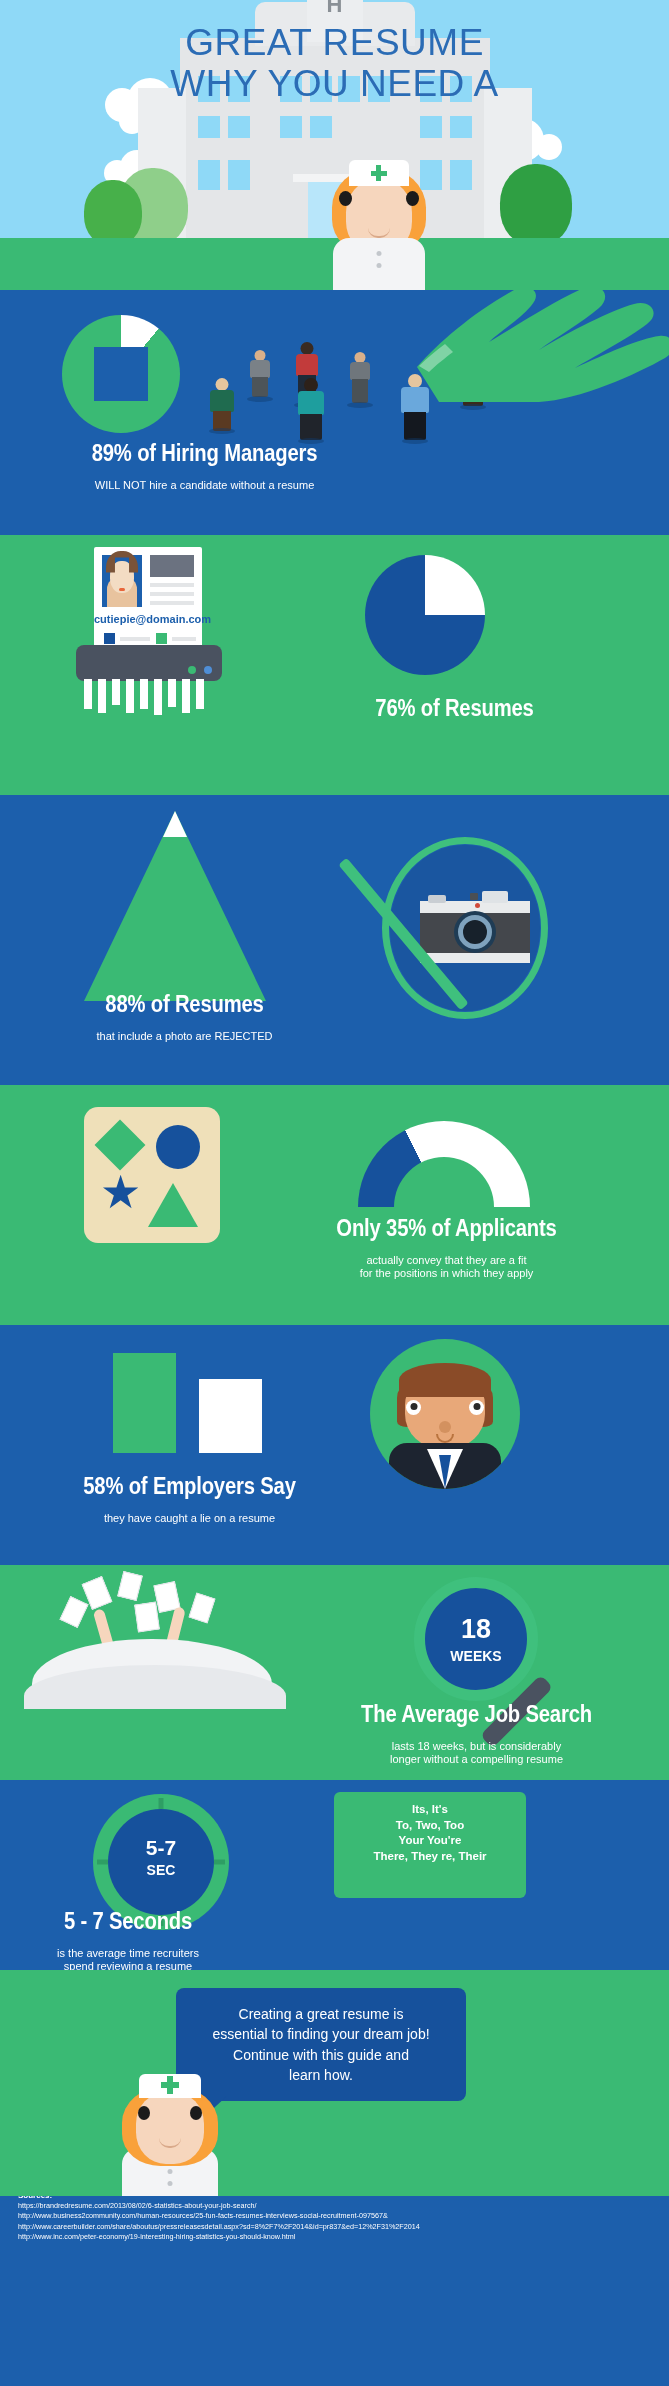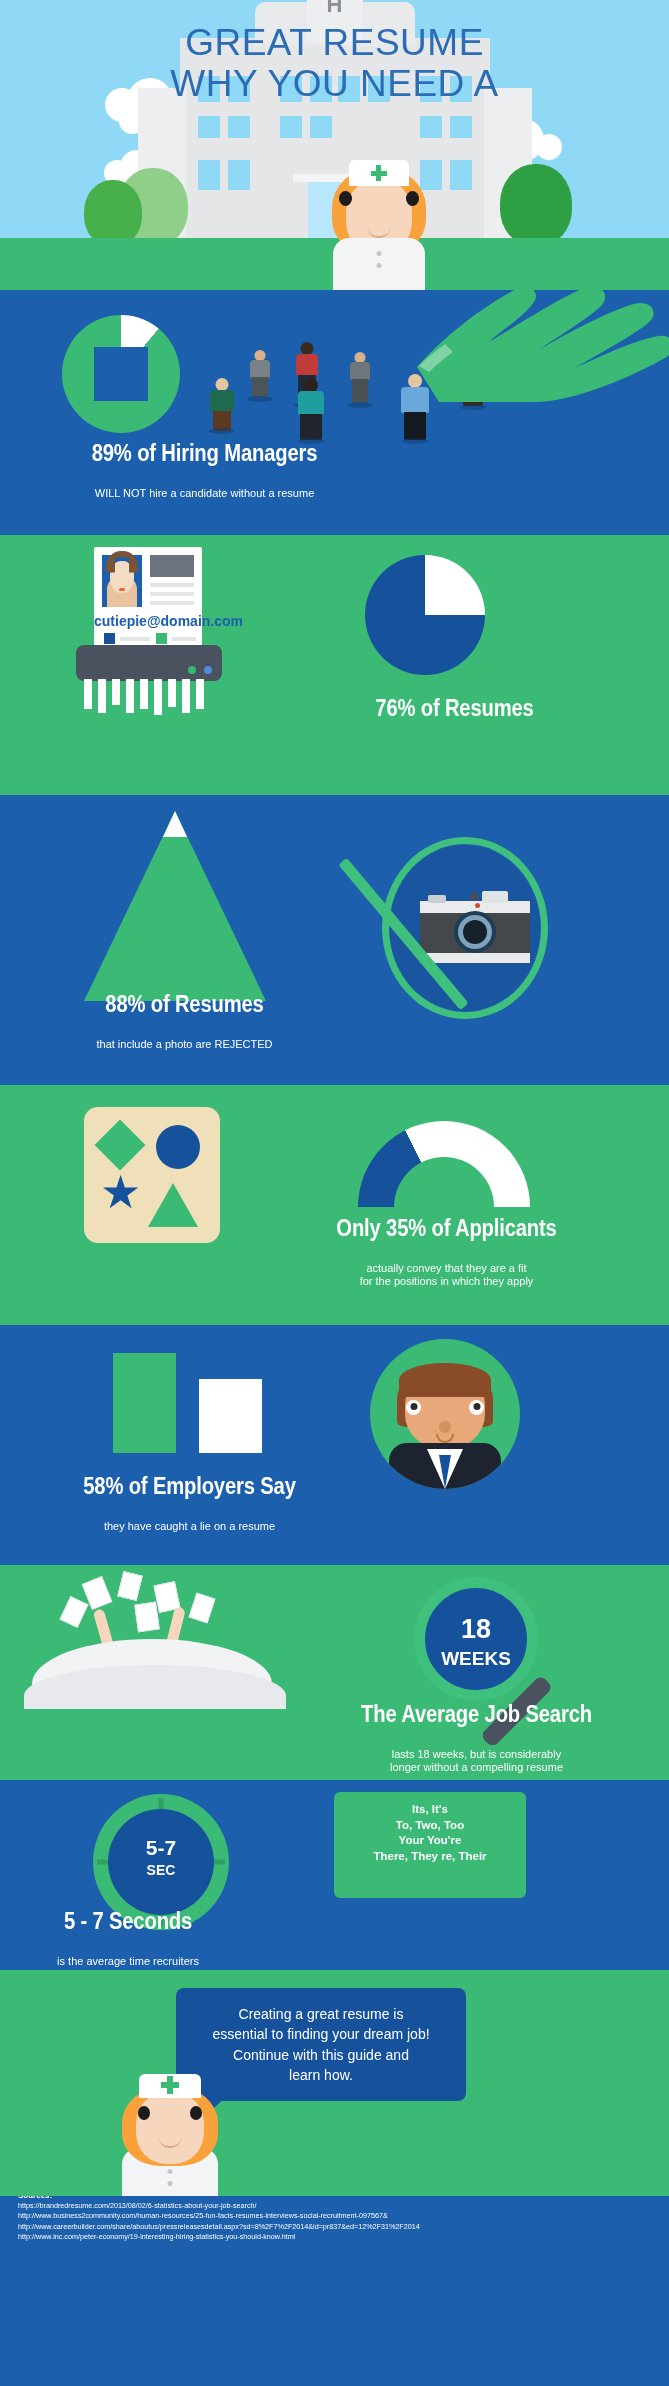--- a/index.html
+++ b/index.html
@@ -54,38 +54,38 @@
   .sec { position: relative; overflow: hidden; }
   .sec.blue  { background: #1c5fac; }
   .sec.green { background: #3aba74; }
 
   .stat { position: absolute; text-align: center; }
   .stat .big {
     font-family: "Liberation Sans Narrow","Liberation Sans", sans-serif;
     font-weight: bold; color: #fff; font-size: 23px; letter-spacing: -0.2px;
     white-space: nowrap; transform: scaleX(0.88); transform-origin: center;
   }
-  .stat .sub { color: #fff; font-size: 11px; line-height: 1.18; margin-top: 20px; }
+  .stat .sub { color: #fff; font-size: 11px; line-height: 1.18; margin-top: 12px; }
 
   
   .donut { border-radius: 50%; position: absolute; }
 
   
   .person { position: absolute; }
   .person .shadow { position:absolute; left:50%; transform:translateX(-50%); bottom:-4px; width: 26px; height:6px; background: rgba(15,60,110,.45); border-radius:50%; }
   .person .head { position:absolute; left:50%; transform:translateX(-50%); top:0; border-radius:50%; }
   .person .torso { position:absolute; left:50%; transform:translateX(-50%); border-radius:4px 4px 2px 2px; }
   .person .legs { position:absolute; left:50%; transform:translateX(-50%); border-radius:0 0 2px 2px; }
 
   
   .card { position:absolute; background:#fff; border-radius:2px; }
   .card .photo { position:absolute; background:#1c5fac; }
   .card .bar { position:absolute; background:#e3e5e7; }
   .card .hdr { position:absolute; background:#6b7280; }
-  .card .email { position:absolute; left:0; right:0; text-align:center; color:#1c5fac; font-size:14px; font-weight:bold; }
+  .card .email { position:absolute; left:0; right:0; text-align:center; color:#1c5fac; font-size:11px; font-weight:bold; }
   .shredder { position:absolute; background:#4a5260; border-radius:8px; }
   .paperstrip { position:absolute; background:#fff; }
 
   
   .camwrap { position:absolute; }
   .camcircle { position:absolute; border-radius:50%; background:#1a56a0; }
   .camring { position:absolute; border-radius:50%; border: 7px solid #3fc07d; }
   .camslash { position:absolute; background:#3fc07d; border-radius: 4px; }
   .cam { position:absolute; background:#44474c; border-radius:3px; }
   .cam .top { position:absolute; background:#e9ebec; }
@@ -433,21 +433,21 @@
       <div class="armup" style="left:146px; top:34px; width:11px; height:42px; transform:rotate(14deg);"></div>
       <div class="pile" style="left:8px; top:66px; width:240px; height:64px;"></div>
       <div class="pile" style="left:0px; top:92px; width:262px; height:44px; background:#e7e9ec;"></div>
     </div>
 
 
     <div style="position:absolute; left:398px; top:8px; width:200px; height:160px;">
       <div class="maghandle" style="left:140px; top:108px; width:18px; height:86px;"></div>
       <div class="magc" style="left:16px; top:4px; width:124px; height:124px;">
         <div class="magtext" style="top:26px; font-size:27px;">18</div>
-        <div class="magtext" style="top:60px; font-size:19px;">WEEKS</div>
+        <div class="magtext" style="top:60px; font-size:14px;">WEEKS</div>
       </div>
     </div>
 
     <div class="stat" style="left:290px; right:6px; top:136px;">
       <div class="big">The Average Job Search</div>
       <div class="sub">
         <div>lasts 18 weeks, but is considerably</div>
         <div>longer without a compelling resume</div>
       </div>
     </div>

